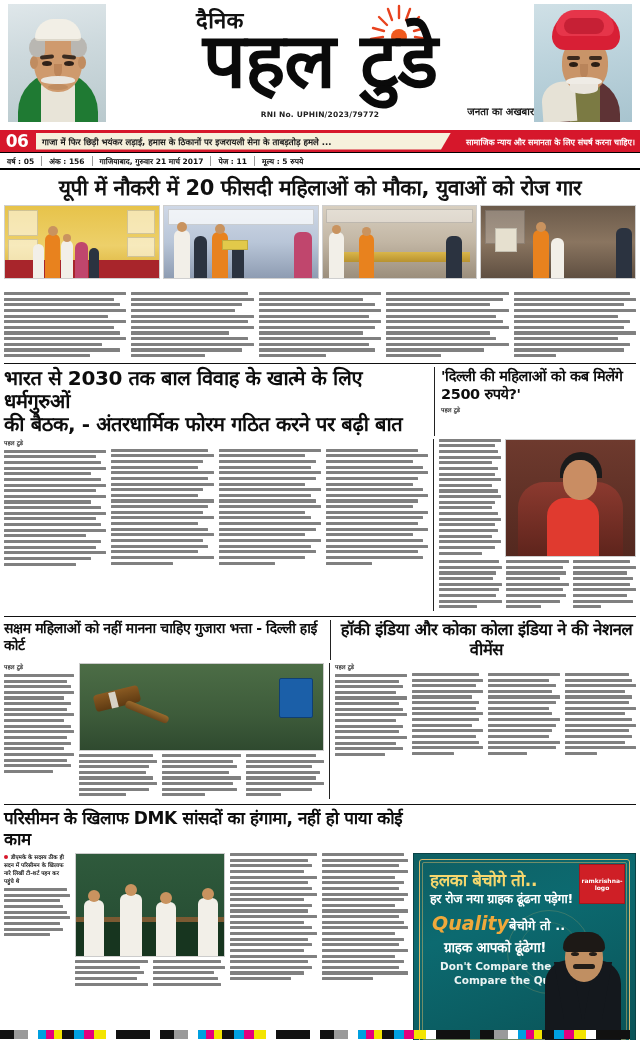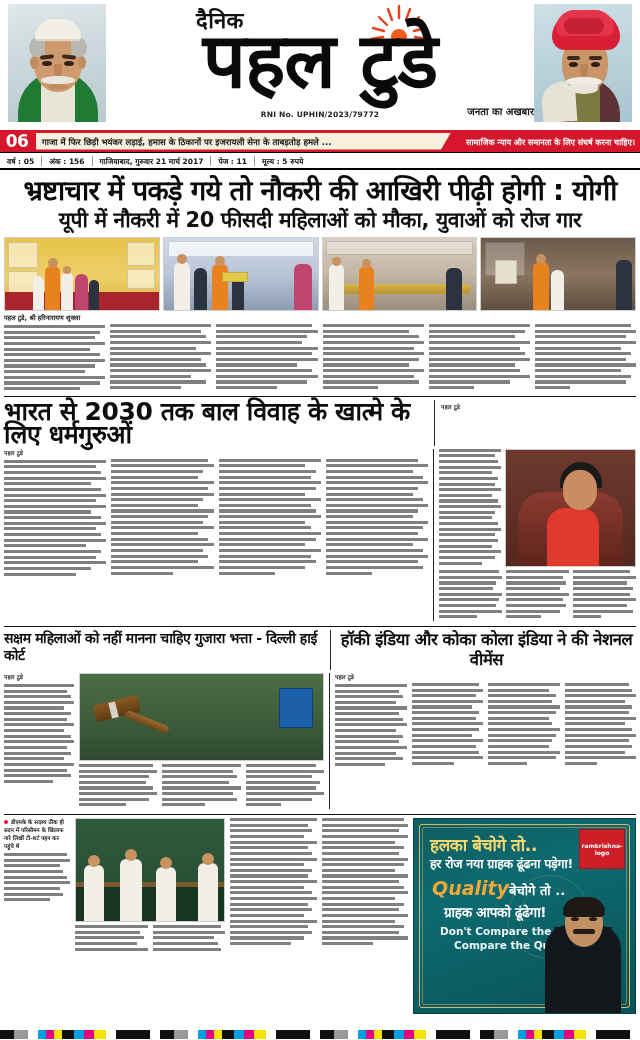--- a/index.html
+++ b/index.html
@@ -172,21 +172,21 @@
   .caption { font-size:6.5px; font-weight:700; color:#1a1a1a; margin-bottom:3px; }
   .byline { font-size:6px; font-weight:700; color:#333; margin-bottom:3px; }
 
   
   .sec-rule { border-top:1.5px solid #111; margin:3px 4px 0; }
   .sec-block { padding:3px 4px 0; }
   .sec-h {
     font-family:"DejaVu Sans", sans-serif; font-weight:700;
     color:#0d0d0d; letter-spacing:-.4px;
   }
-  .h-bigblack { font-size:25px; line-height:23px; }
+  .h-bigblack { font-size:20px; line-height:23px; }
   .h-medblack { font-size:14px; line-height:17px; }
   .h-right { font-size:14.5px; line-height:18px; }
   .h-hockey { font-size:16.5px; line-height:20px; text-align:center; }
   .h-dmk { font-size:17px; line-height:21px; }
   .vdiv { width:1px; background:#222; }
 
   
   .photo-court { position:relative; height:88px; overflow:hidden; border:1px solid #ccc; }
   .court-bg { position:absolute; inset:0; background:linear-gradient(180deg,#4c6d46 0%, #3d5b3a 60%, #2f4a2f 100%); }
   .gavel-head { position:absolute; left:14px; top:26px; width:46px; height:17px;
@@ -329,21 +329,20 @@
 
   <div class="infobar">
     <div class="cell">वर्ष : 05</div>
     <div class="cell">अंक : 156</div>
     <div class="cell">गाजियाबाद, गुरुवार 21 मार्च 2017</div>
     <div class="cell">पेज : 11</div>
     <div class="cell">मूल्य : 5 रुपये</div>
   </div>
 
   <div class="lead-wrap">
-    <div class="lead-h1">भ्रष्टाचार में पकड़े गये तो नौकरी की आखिरी पीढ़ी होगी : योगी</div>
     <div class="lead-h2">यूपी में नौकरी में 20 फीसदी महिलाओं को मौका, युवाओं को रोज गार</div>
   </div>
 
   <div class="photostrip">
     <div class="photo">
       <div class="ph-gallery"></div>
       <div class="wallpanel" style="left:3px;top:4px;width:30px;height:26px"></div>
       <div class="wallpanel" style="left:3px;top:33px;width:30px;height:22px"></div>
       <div class="wallpanel" style="right:4px;top:4px;width:28px;height:24px"></div>
       <div class="wallpanel" style="right:4px;top:31px;width:28px;height:20px"></div>
@@ -388,35 +387,20 @@
       <div class="fig saffron" style="left:52px;width:16px;height:48px"></div>
       <div class="fig head" style="left:55px;bottom:46px;width:10px;height:10px;background:#c9935f"></div>
       <div class="fig white" style="left:70px;width:13px;height:40px"></div>
       <div class="fig dark" style="right:3px;width:16px;height:50px"></div>
     </div>
   </div>
 
   <div style="padding:0 4px;">
     <div class="cols">
       <div class="col">
-        <div class="caption">पहल टुडे, श्री हरिनारायण शुक्ला</div>
-        <div class="tx w100"></div>
-          <div class="tx w95"></div>
-          <div class="tx w90"></div>
-        <div class="tx w100"></div>
-          <div class="tx w85"></div>
-          <div class="tx w95"></div>
-        <div class="tx w100"></div>
-          <div class="tx w90"></div>
-          <div class="tx w80"></div>
-        <div class="tx w100"></div>
-          <div class="tx w95"></div>
-          <div class="tx w75"></div>
-      </div>
-      <div class="col">
         <div style="height:11px"></div>
         <div class="tx w100"></div>
           <div class="tx w90"></div>
           <div class="tx w95"></div>
         <div class="tx w100"></div>
           <div class="tx w85"></div>
           <div class="tx w100"></div>
         <div class="tx w90"></div>
           <div class="tx w95"></div>
           <div class="tx w100"></div>
@@ -485,23 +469,25 @@
           <div class="tx w35"></div>
       </div>
     </div>
   </div>
 
   <div class="sec-rule"></div>
   <div class="sec-block">
     <div style="display:flex; gap:6px;">
       <div style="flex:0 0 424px;">
         <div class="sec-h h-bigblack">भारत से 2030 तक बाल विवाह के खात्मे के लिए धर्मगुरुओं</div>
+        <div class="sec-h h-bigblack">की बैठक, - अंतरधार्मिक फोरम गठित करने पर बढ़ी बात</div>
       </div>
       <div class="vdiv"></div>
       <div style="flex:1;">
+        <div class="sec-h h-right">'दिल्ली की महिलाओं को कब मिलेंगे 2500 रुपये?'</div>
         <div class="byline" style="margin-top:3px">पहल टुडे</div>
       </div>
     </div>
   </div>
 
   <div style="padding:3px 4px 0;">
     <div style="display:flex; gap:5px;">
       <div style="flex:0 0 424px; display:flex; gap:5px;">
         <div class="col">
           <div class="byline">पहल टुडे</div>
@@ -830,20 +816,28 @@
             <div class="tx w95"></div>
           <div class="tx w85"></div>
             <div class="tx w100"></div>
             <div class="tx w45"></div>
         </div>
       </div>
     </div>
   </div>
 
   <div class="sec-rule" style="margin-top:5px;"></div>
+  <div class="sec-block">
+    <div style="display:flex; gap:6px;">
+      <div style="flex:0 0 404px;">
+        <div class="sec-h h-dmk">परिसीमन के खिलाफ DMK सांसदों का हंगामा, नहीं हो पाया कोई काम</div>
+      </div>
+      <div style="flex:1;"></div>
+    </div>
+  </div>
 
   <div style="padding:3px 4px 0;">
     <div style="display:flex; gap:5px;">
       <div style="flex:0 0 404px; display:flex; gap:5px;">
         <div style="flex:0 0 66px;">
           <div style="font-size:5.6px; font-weight:700; color:#1a1a1a; line-height:8px;">
             <span class="bullet"></span><span>डीएमके के सदस्य ठीक ही सदन में परिसीमन के खिलाफ नारे लिखीं टी-शर्ट पहन कर पहुंचे थे</span>
           </div>
           <div style="height:3px"></div>
           <div class="tx w95"></div>

